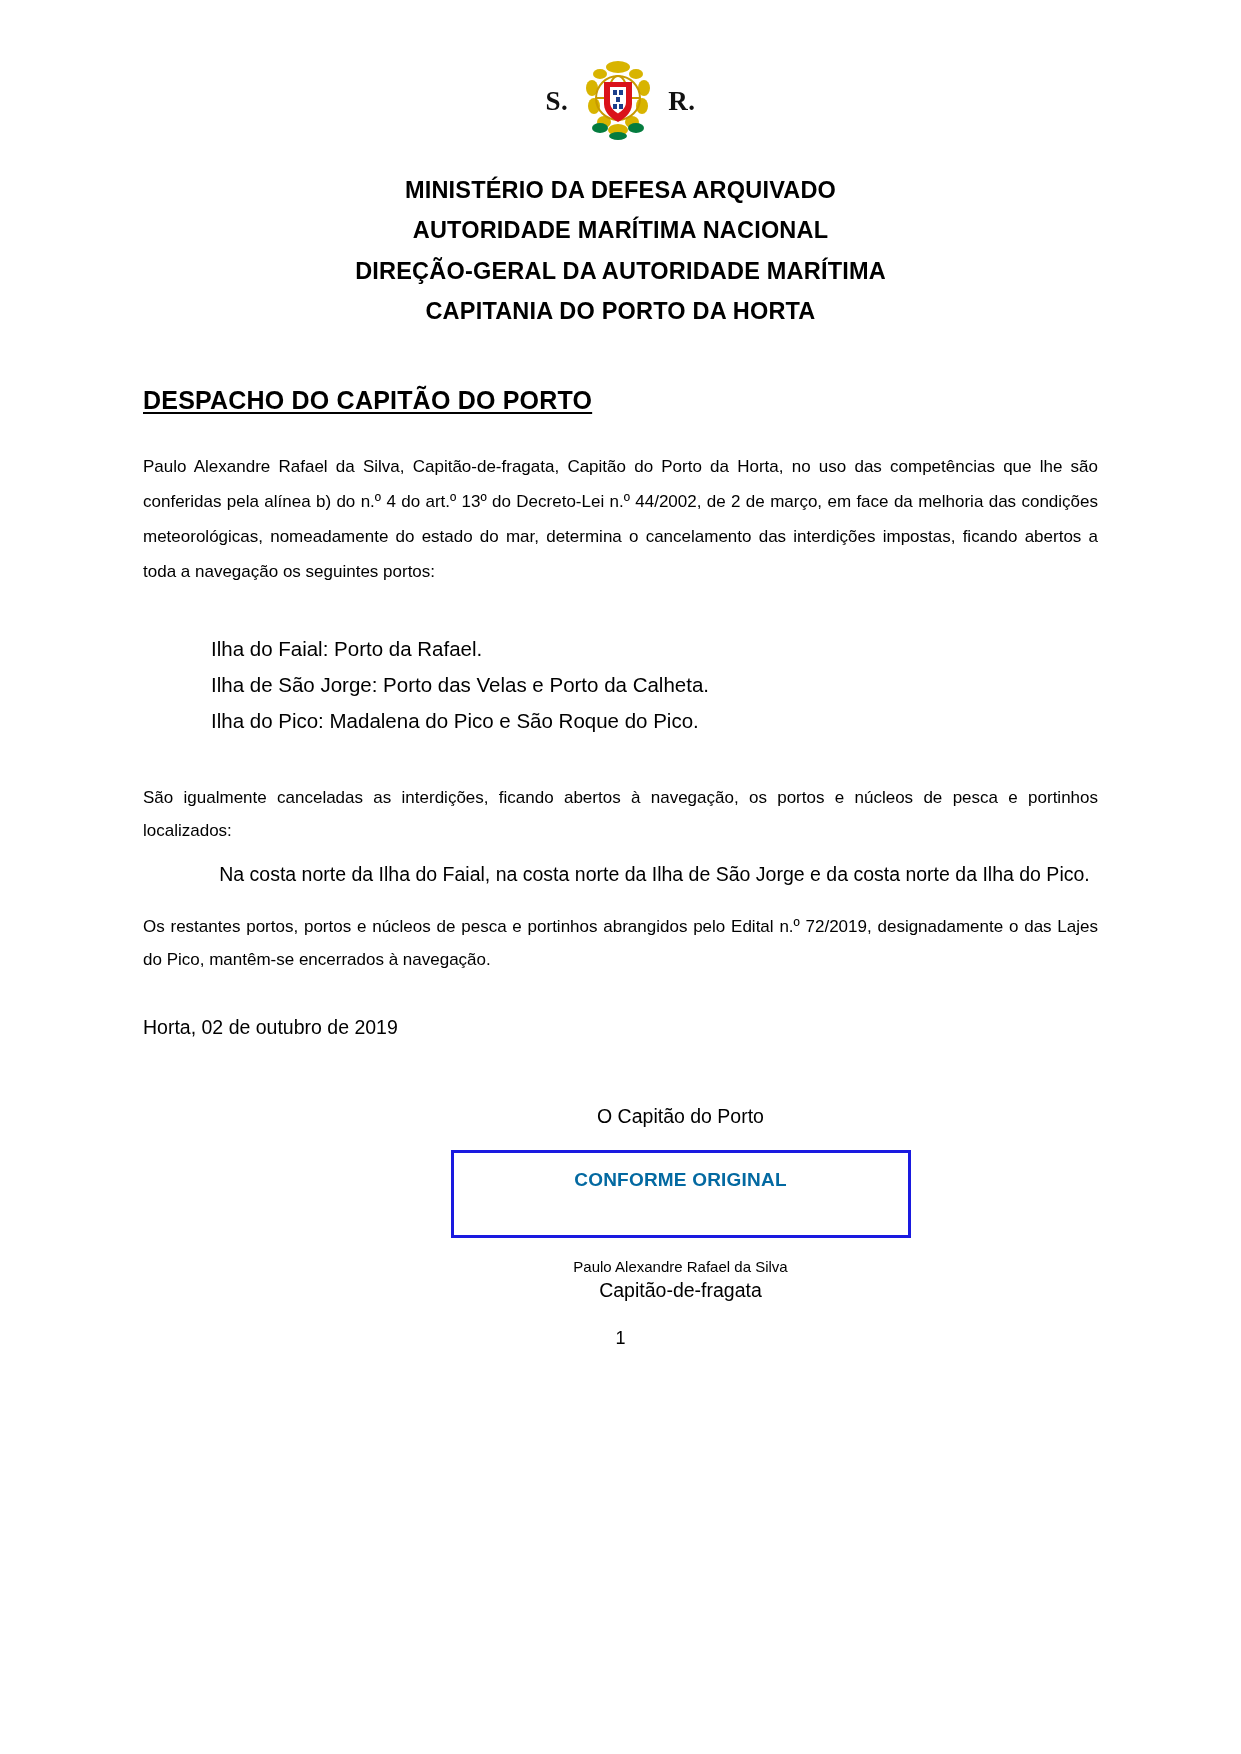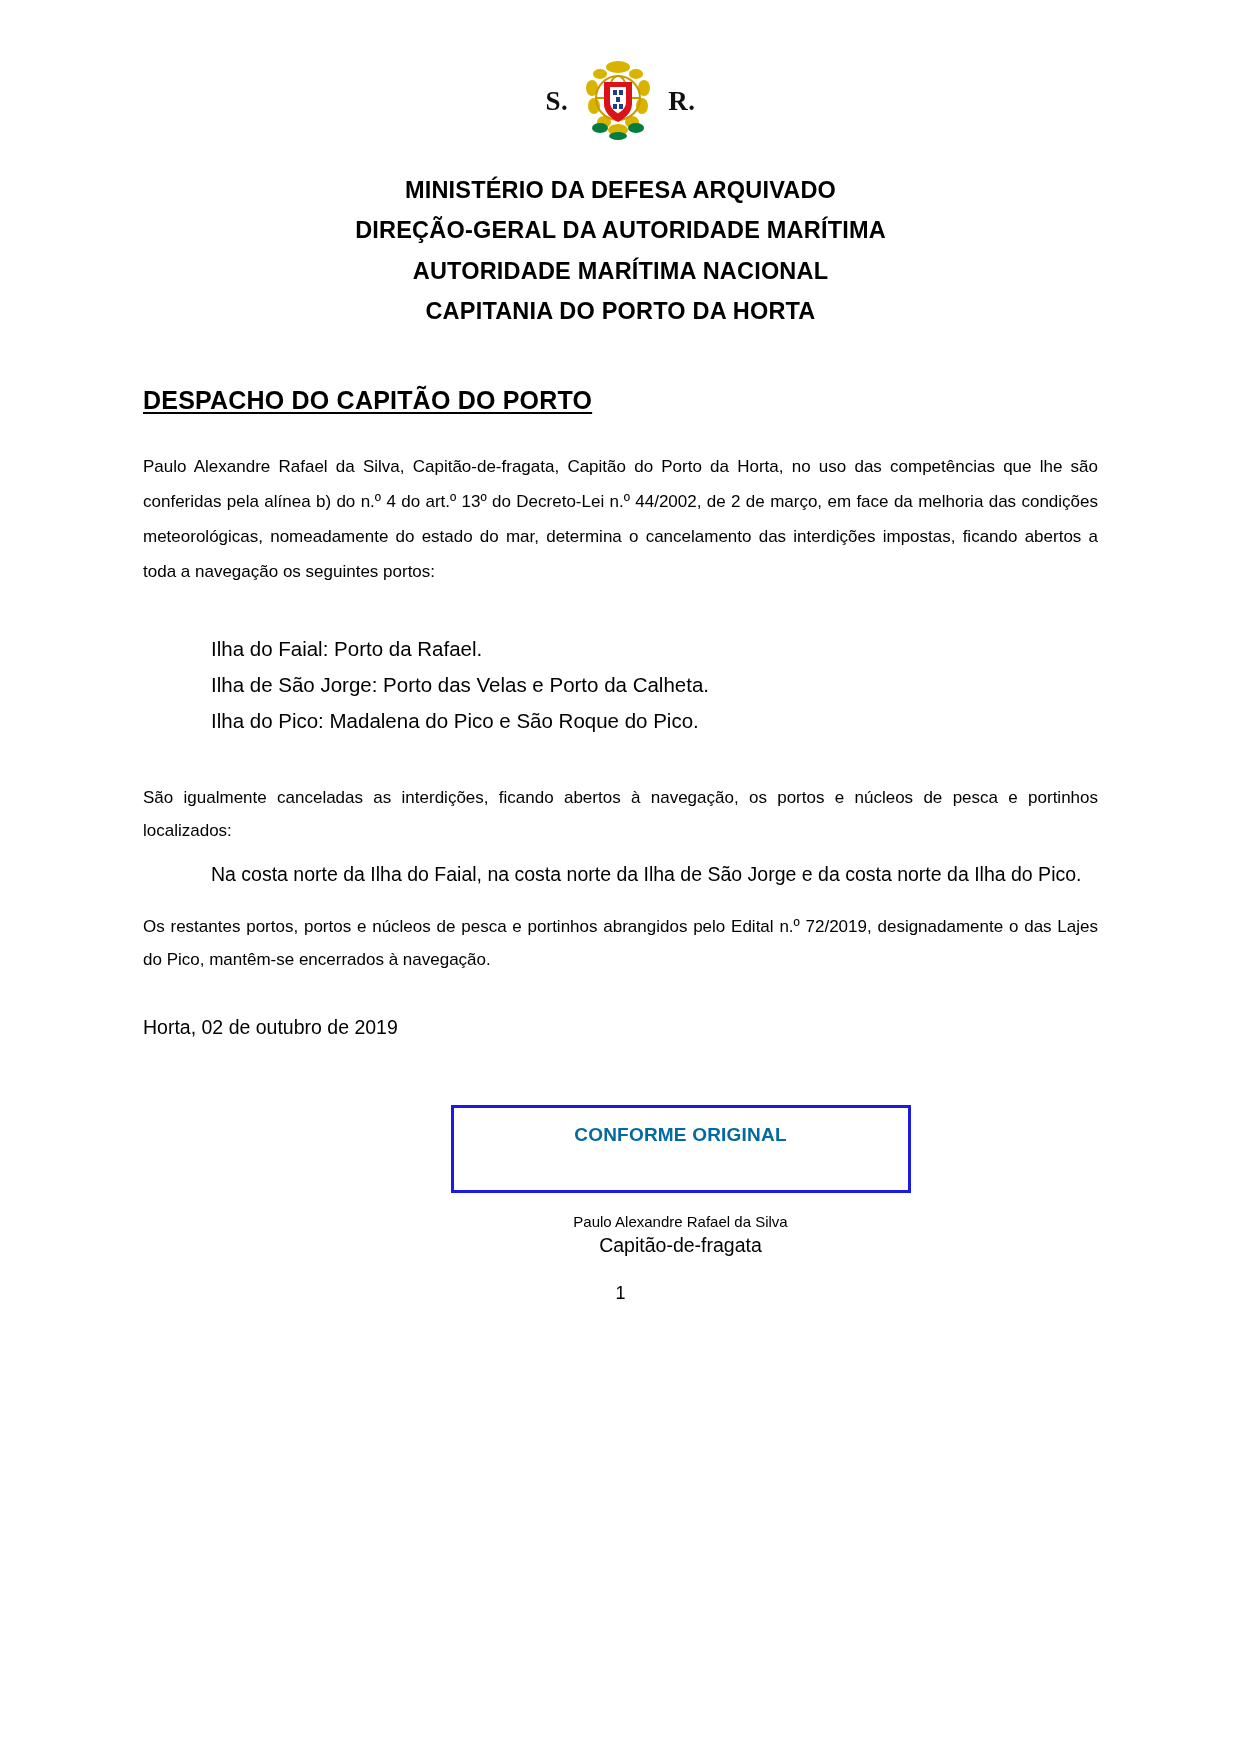--- a/index.html
+++ b/index.html
@@ -86,21 +86,21 @@
   .ports-block .port-line {
     font-size: 20.5px;
     line-height: 1.74;
     white-space: nowrap;
   }
 
   .indent-para {
     padding-left: 68px;
     font-size: 19.5px;
     line-height: 1.92;
-    text-align: left;
+    text-align: center;
     margin: 8px 0 0 0;
   }
 
   .spacer-18 { height: 18px; }
 
   .date-line {
     font-size: 19.5px;
     margin-top: 40px;
   }
 
@@ -200,22 +200,22 @@
             <ellipse cx="36" cy="78" rx="9" ry="4"></ellipse>
           </g>
         </svg>
       </span>
       <span class="letter">R.</span>
     </div>
   </div>
 
   <div class="heading">
     <div>MINISTÉRIO DA DEFESA ARQUIVADO</div>
+    <div>AUTORIDADE MARÍTIMA NACIONAL</div>
     <div>DIREÇÃO-GERAL DA AUTORIDADE MARÍTIMA</div>
-    <div>AUTORIDADE MARÍTIMA NACIONAL</div>
     <div>CAPITANIA DO PORTO DA HORTA</div>
   </div>
 
   <div class="doc-title">DESPACHO DO CAPITÃO DO PORTO</div>
 
   <p class="para">Paulo Alexandre Rafael da Silva, Capitão-de-fragata, Capitão do Porto da Horta, no uso das competências que lhe são conferidas pela alínea b) do n.º 4 do art.º 13º do Decreto-Lei n.º 44/2002, de 2 de março, em face da melhoria das condições meteorológicas, nomeadamente do estado do mar, determina o cancelamento das interdições impostas, ficando abertos a toda a navegação os seguintes portos:</p>
 
   <div class="ports-block">
     <div class="port-line">Ilha do Faial: Porto da Rafael.</div>
     <div class="port-line">Ilha de São Jorge: Porto das Velas e Porto da Calheta.</div>
@@ -226,20 +226,21 @@
 
   <p class="indent-para">Na costa norte da Ilha do Faial, na costa norte da Ilha de São Jorge e da costa norte da Ilha do Pico.</p>
 
   <div class="spacer-18"></div>
 
   <p class="para tight">Os restantes portos, portos e núcleos de pesca e portinhos abrangidos pelo Edital n.º 72/2019, designadamente o das Lajes do Pico, mantêm-se encerrados à navegação.</p>
 
   <div class="date-line">Horta, 02 de outubro de 2019</div>
 
   <div class="sig-area">
+    <div class="sig-role">O Capitão do Porto</div>
 
     <div class="stamp-wrap">
       <div class="stamp">
         <div class="line1">CONFORME ORIGINAL</div>
       </div>
     </div>
 
     <div class="sig-name">Paulo Alexandre Rafael da Silva</div>
     <div class="sig-rank">Capitão-de-fragata</div>
   </div>

